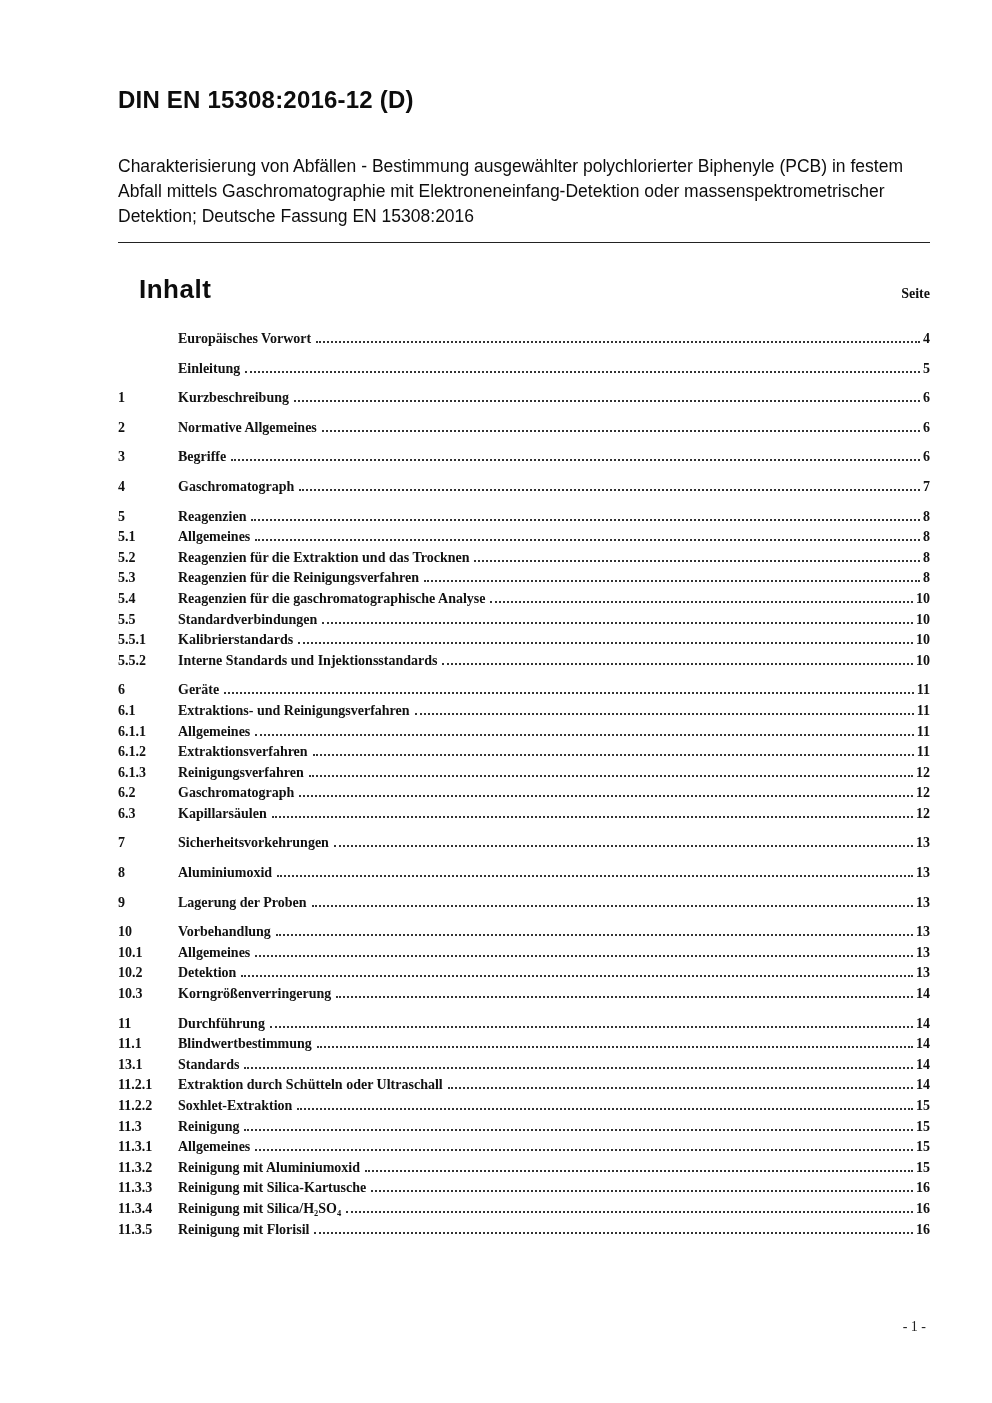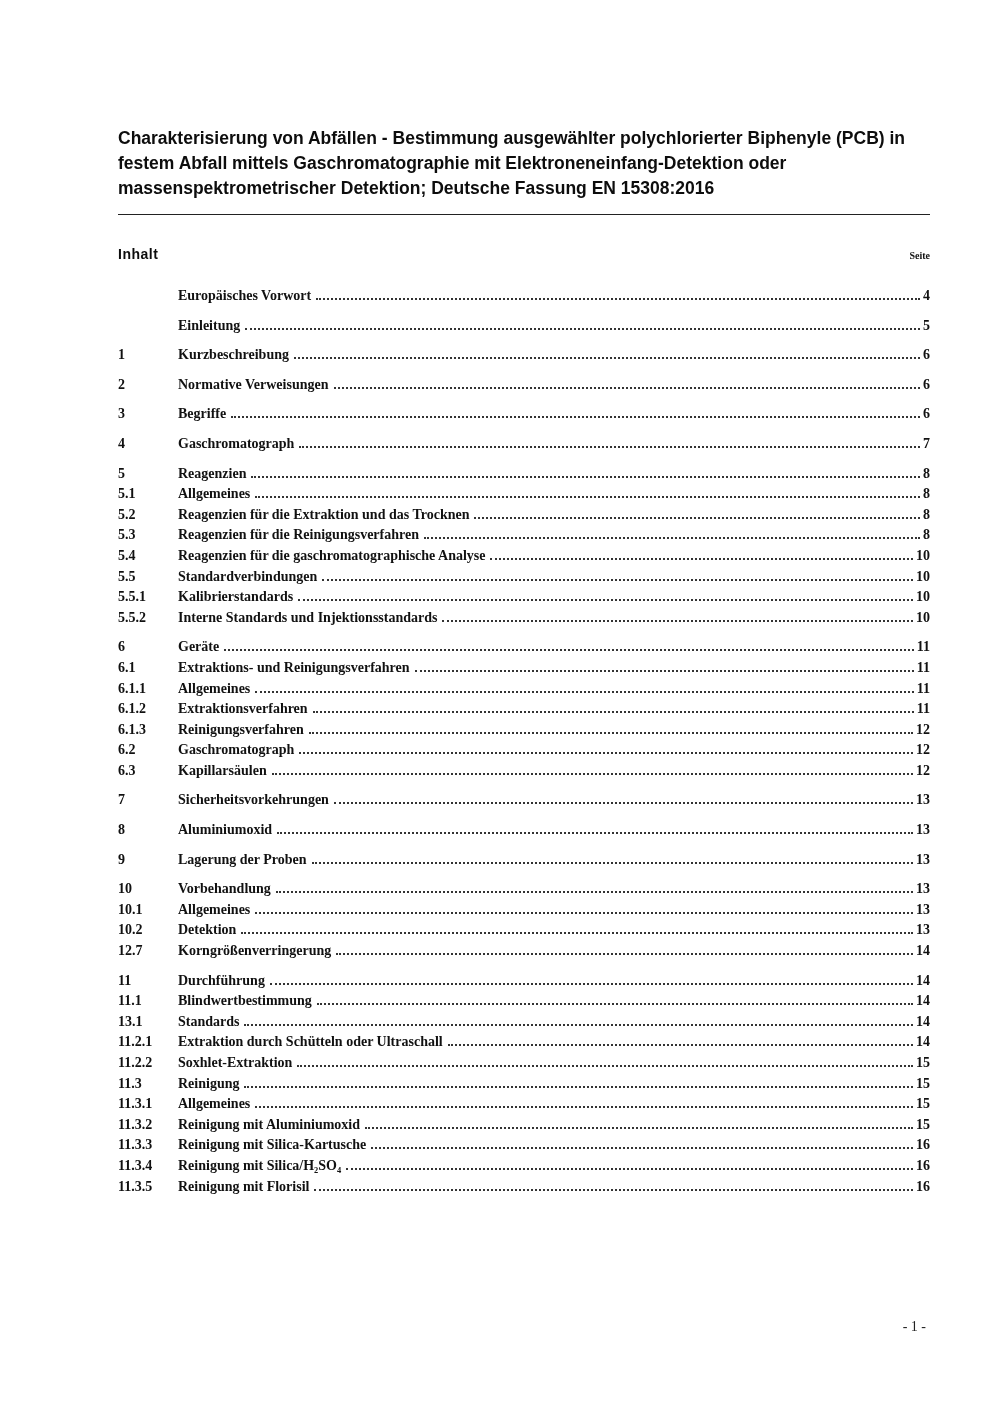--- a/index.html
+++ b/index.html
@@ -20,47 +20,48 @@
   .doc-title {
     font-family: "Liberation Sans", "DejaVu Sans", sans-serif;
     font-weight: bold;
     font-size: 24px;
     letter-spacing: 0.2px;
     color: #0d0d0d;
   }
   .doc-subtitle {
     margin-top: 40px;
     font-family: "Liberation Sans", "DejaVu Sans", sans-serif;
-    font-weight: bold;
+    font-weight: normal;
     font-size: 17.5px;
     line-height: 25px;
     color: #0d0d0d;
   }
   .title-rule {
     border: none;
     border-top: 1.5px solid #222;
     margin-top: 13px;
   }
   
   .toc-head {
     margin-top: 31px;
     display: flex;
     justify-content: space-between;
     align-items: baseline;
   }
   .toc-heading {
     font-family: "Liberation Sans", "DejaVu Sans", sans-serif;
     font-weight: bold;
-    font-size: 14px;
+    font-size: 26px;
     letter-spacing: 0.5px;
     color: #0d0d0d;
+    margin-left: 21px;
   }
   .seite-label {
     font-weight: bold;
-    font-size: 10px;
+    font-size: 14px;
   }
   
   .toc {
     margin-top: 26px;
     font-size: 14px;
     font-weight: bold;
   }
   .toc-group { margin-bottom: 9px; }
   .toc-row {
     display: flex;
@@ -92,20 +93,21 @@
     bottom: 68px;
     font-size: 14px;
     color: #222;
   }
 </style>
 </head>
 <body>
 
 <div class="page">
 
+  <h1 class="doc-title">DIN EN 15308:2016-12 (D)</h1>
 
   <p class="doc-subtitle">Charakterisierung von Abfällen - Bestimmung ausgewählter polychlorierter Biphenyle (PCB) in festem Abfall mittels Gaschromatographie mit Elektroneneinfang-Detektion oder massenspektrometrischer Detektion; Deutsche Fassung EN 15308:2016</p>
 
   <hr class="title-rule">
 
   <div class="toc-head">
     <h2 class="toc-heading">Inhalt</h2>
     <span class="seite-label">Seite</span>
   </div>
 
@@ -130,21 +132,21 @@
         <div class="toc-row">
           <span class="num">1</span>
           <span class="title">Kurzbeschreibung</span>
           <span class="leader"></span>
           <span class="pg">6</span>
         </div>
       </div>
       <div class="toc-group">
         <div class="toc-row">
           <span class="num">2</span>
-          <span class="title">Normative Verweisungen</span>
+          <span class="title">Normative Allgemeines</span>
           <span class="leader"></span>
           <span class="pg">6</span>
         </div>
       </div>
       <div class="toc-group">
         <div class="toc-row">
           <span class="num">3</span>
           <span class="title">Begriffe</span>
           <span class="leader"></span>
           <span class="pg">6</span>
@@ -289,21 +291,21 @@
           <span class="leader"></span>
           <span class="pg">13</span>
         </div>
         <div class="toc-row">
           <span class="num">10.2</span>
           <span class="title">Detektion</span>
           <span class="leader"></span>
           <span class="pg">13</span>
         </div>
         <div class="toc-row">
-          <span class="num">12.7</span>
+          <span class="num">10.3</span>
           <span class="title">Korngrößenverringerung</span>
           <span class="leader"></span>
           <span class="pg">14</span>
         </div>
       </div>
       <div class="toc-group">
         <div class="toc-row">
           <span class="num">11</span>
           <span class="title">Durchführung</span>
           <span class="leader"></span>

